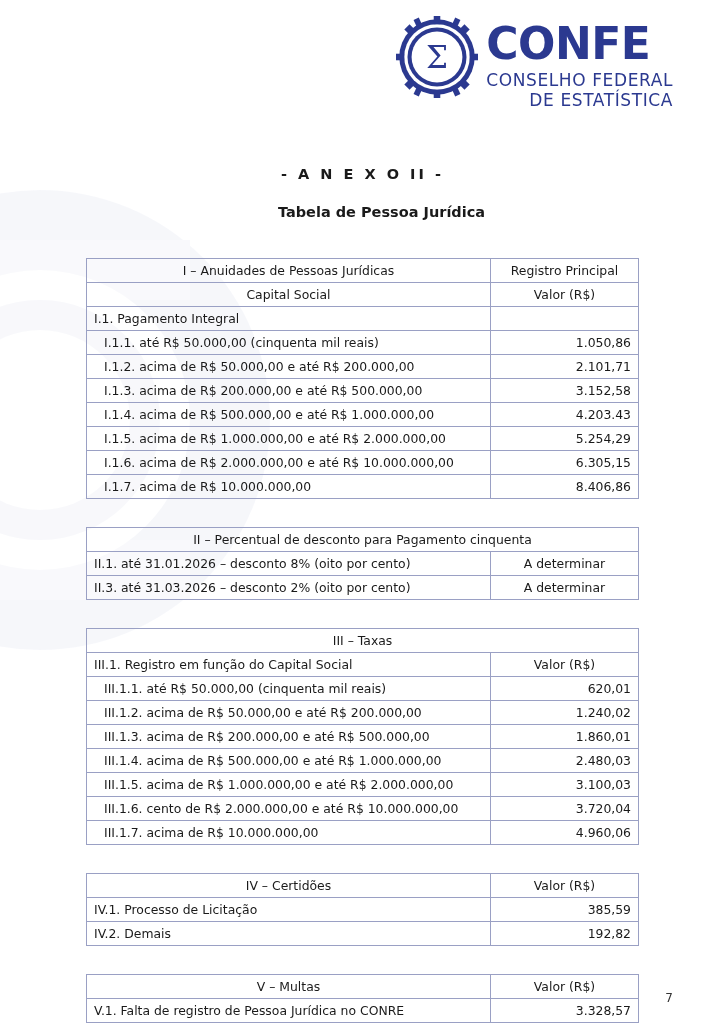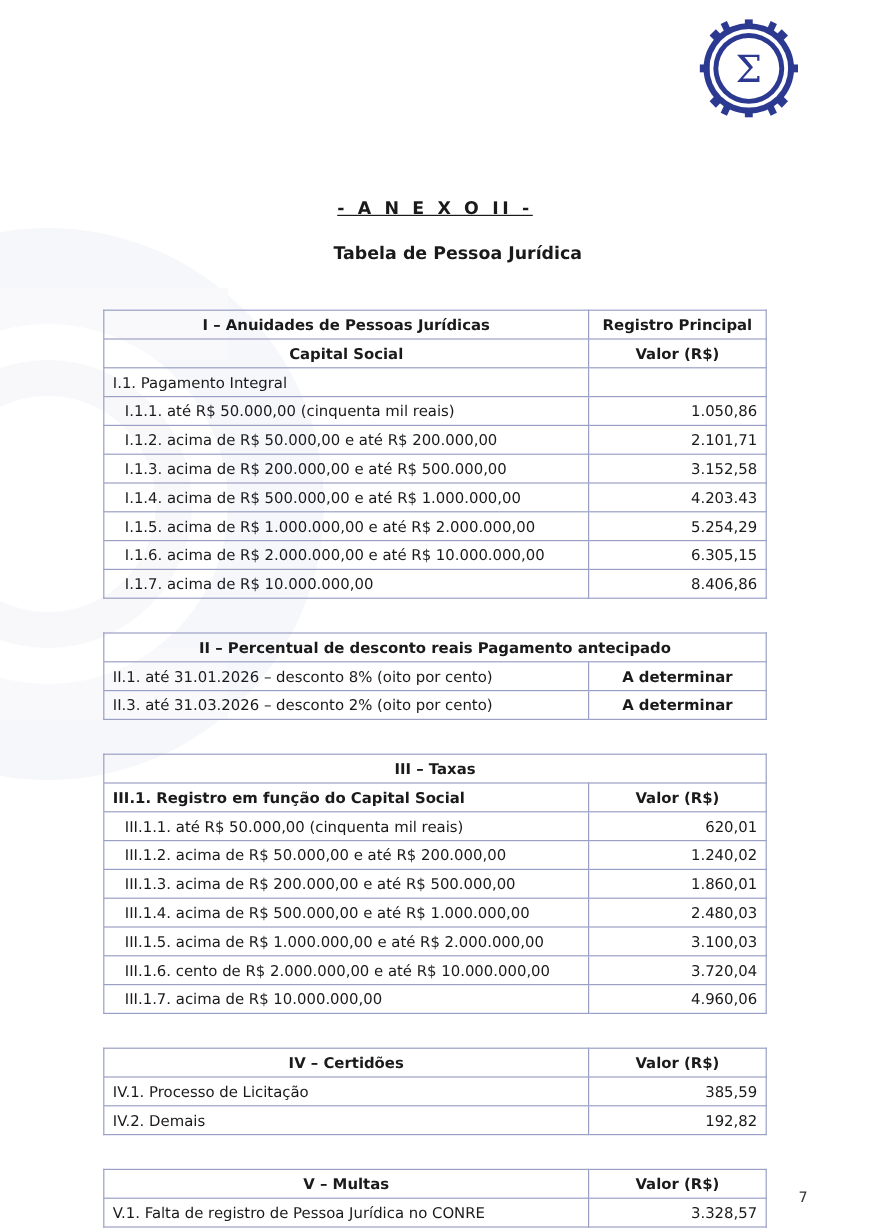--- a/index.html
+++ b/index.html
@@ -72,21 +72,20 @@
   }
   .logo-sub1 { margin-top: 4px; }
 
   
   .doc-title {
     text-align: center;
     font-weight: bold;
     font-size: 14.5px;
     letter-spacing: 3px;
     margin-top: 46px;
-    text-decoration: underline;
   }
   .doc-subtitle {
     text-align: center;
     font-weight: bold;
     font-size: 14.5px;
     margin-top: 22px;
     padding-left: 38px;
   }
 
   
@@ -101,21 +100,21 @@
     table-layout: fixed;
   }
   table.t td {
     border: 1px solid #9aa0c4;
     padding: 3px 7px;
     height: 17px;
     vertical-align: middle;
   }
   .c-head {
     text-align: center;
-    font-weight: bold;
+    font-weight: normal;
     margin-top: 36px;
   }
   .c-left  { text-align: left; }
   .c-right { text-align: right; }
   .c-indent { padding-left: 17px !important; }
 
   .t1 { margin-top: 38px; }
   .t2 { margin-top: 28px; }
   .t3 { margin-top: 28px; }
   .t4 { margin-top: 28px; }
@@ -171,20 +170,25 @@
             <rect x="12" y="79" width="9" height="9" transform="rotate(45 16.5 83.5)"></rect>
             <rect x="79" y="79" width="9" height="9" transform="rotate(45 83.5 83.5)"></rect>
             <rect x="23" y="3" width="7" height="9" transform="rotate(-25 26.5 7.5)"></rect>
             <rect x="70" y="3" width="7" height="9" transform="rotate(25 73.5 7.5)"></rect>
             <rect x="23" y="88" width="7" height="9" transform="rotate(25 26.5 92.5)"></rect>
             <rect x="70" y="88" width="7" height="9" transform="rotate(-25 73.5 92.5)"></rect>
           </g>
           <text x="50" y="64" font-size="38" font-family="DejaVu Serif, serif" text-anchor="middle" fill="#2b3990">Σ</text>
         </g>
       </svg>
+      <div class="logo-text">
+        <div class="logo-title">CONFE</div>
+        <div class="logo-sub1">CONSELHO FEDERAL</div>
+        <div class="logo-sub2">DE ESTATÍSTICA</div>
+      </div>
     </div>
   </div>
 
   <div class="doc-title">-  A N E X O   II  -</div>
   <div class="doc-subtitle">Tabela de Pessoa Jurídica</div>
 
   <div class="tbl-wrap t1">
     <table class="t">
       <colgroup>
           <col>
@@ -236,21 +240,21 @@
   </div>
 
   <div class="tbl-wrap t2">
     <table class="t">
       <colgroup>
           <col>
           <col class="col-val2">
         </colgroup>
       <tbody>
         <tr>
-          <td class="c-head" colspan="2">II – Percentual de desconto reais Pagamento antecipado</td>
+          <td class="c-head" colspan="2">II – Percentual de desconto para Pagamento cinquenta</td>
         </tr>
         <tr>
           <td class="c-left">II.1. até 31.01.2026 – desconto 8% (oito por cento)</td>
           <td class="c-head">A determinar</td>
         </tr>
         <tr>
           <td class="c-left">II.3. até 31.03.2026 – desconto 2% (oito por cento)</td>
           <td class="c-head">A determinar</td>
         </tr>
       </tbody>

